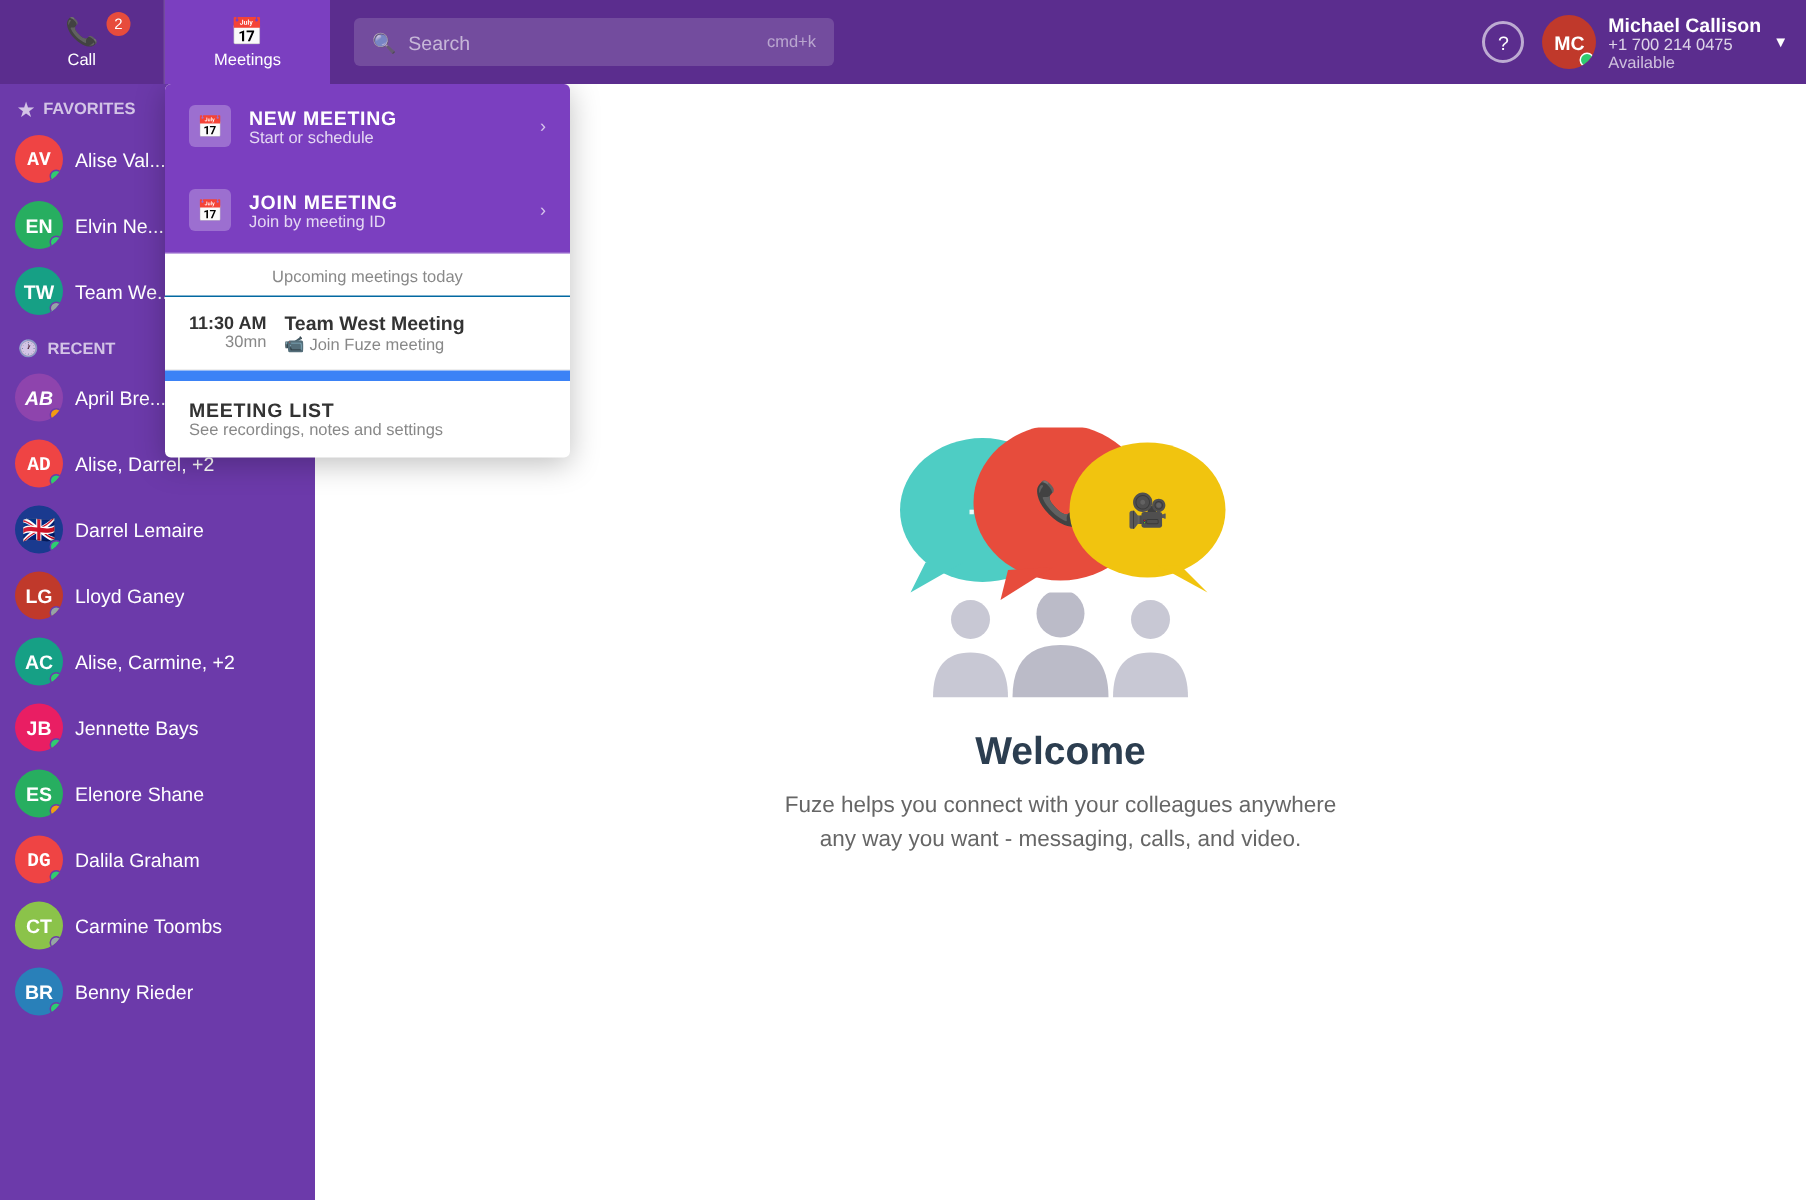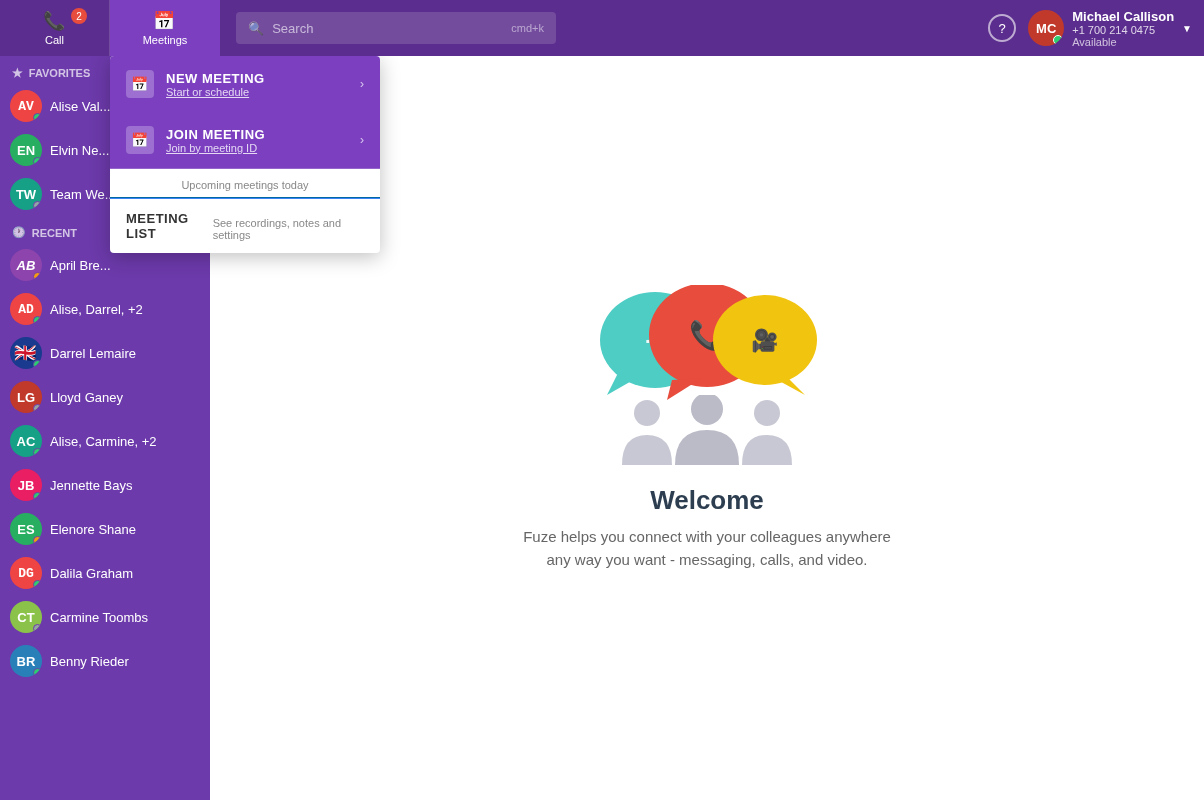--- a/index.html
+++ b/index.html
@@ -252,21 +252,20 @@
     .dropdown-item-text { flex: 1; }
     .dropdown-item-title {
       color: white;
       font-size: 13px;
       font-weight: 700;
       letter-spacing: 0.5px;
     }
     .dropdown-item-subtitle {
       color: rgba(255,255,255,0.8);
       font-size: 11px;
-      text-decoration: underline;
     }
     .dropdown-arrow { color: rgba(255,255,255,0.7); font-size: 12px; }
 
     .upcoming-label {
       text-align: center;
       color: #888;
       font-size: 11px;
       padding: 10px 0 6px;
       border-bottom: 1px solid #0369a1;
     }
@@ -300,25 +299,25 @@
       font-size: 11px;
       color: #888;
       display: flex;
       align-items: center;
       gap: 3px;
     }
     .meeting-join-icon { font-size: 11px; }
 
     .dropdown-list-item {
       display: flex;
-      flex-direction: row;
-      align-items: flex-end;
+      flex-direction: column;
+      align-items: flex-start;
       padding: 12px 16px;
       cursor: pointer;
-      border-top: 1px solid #3b82f6;
+      border-top: 7px solid #3b82f6;
     }
     .dropdown-list-title {
       font-size: 13px;
       font-weight: 700;
       color: #333;
       letter-spacing: 0.5px;
     }
     .dropdown-list-sub {
       font-size: 11px;
       color: #888;
@@ -518,20 +517,33 @@
     </div>
     <div class="dropdown-item-join">
       <div class="dropdown-item-icon">📅</div>
       <div class="dropdown-item-text">
         <div class="dropdown-item-title">JOIN MEETING</div>
         <div class="dropdown-item-subtitle">Join by meeting ID</div>
       </div>
       <span class="dropdown-arrow">›</span>
     </div>
     <div class="upcoming-label">Upcoming meetings today</div>
+    <div class="meeting-item">
+      <div class="meeting-time">
+        <div class="meeting-time-val">11:30 AM</div>
+        <div class="meeting-time-dur">30mn</div>
+      </div>
+      <div class="meeting-details">
+        <div class="meeting-title">Team West Meeting</div>
+        <div class="meeting-join">
+          <span class="meeting-join-icon">📹</span>
+          <span>Join Fuze meeting</span>
+        </div>
+      </div>
+    </div>
     <div class="dropdown-list-item">
       <div class="dropdown-list-title">MEETING LIST</div>
       <div class="dropdown-list-sub">See recordings, notes and settings</div>
     </div>
   </div>
 
   <div class="welcome-area">
     <div class="welcome-illustration">
       
       <svg width="240" height="140" viewBox="0 0 240 140">

